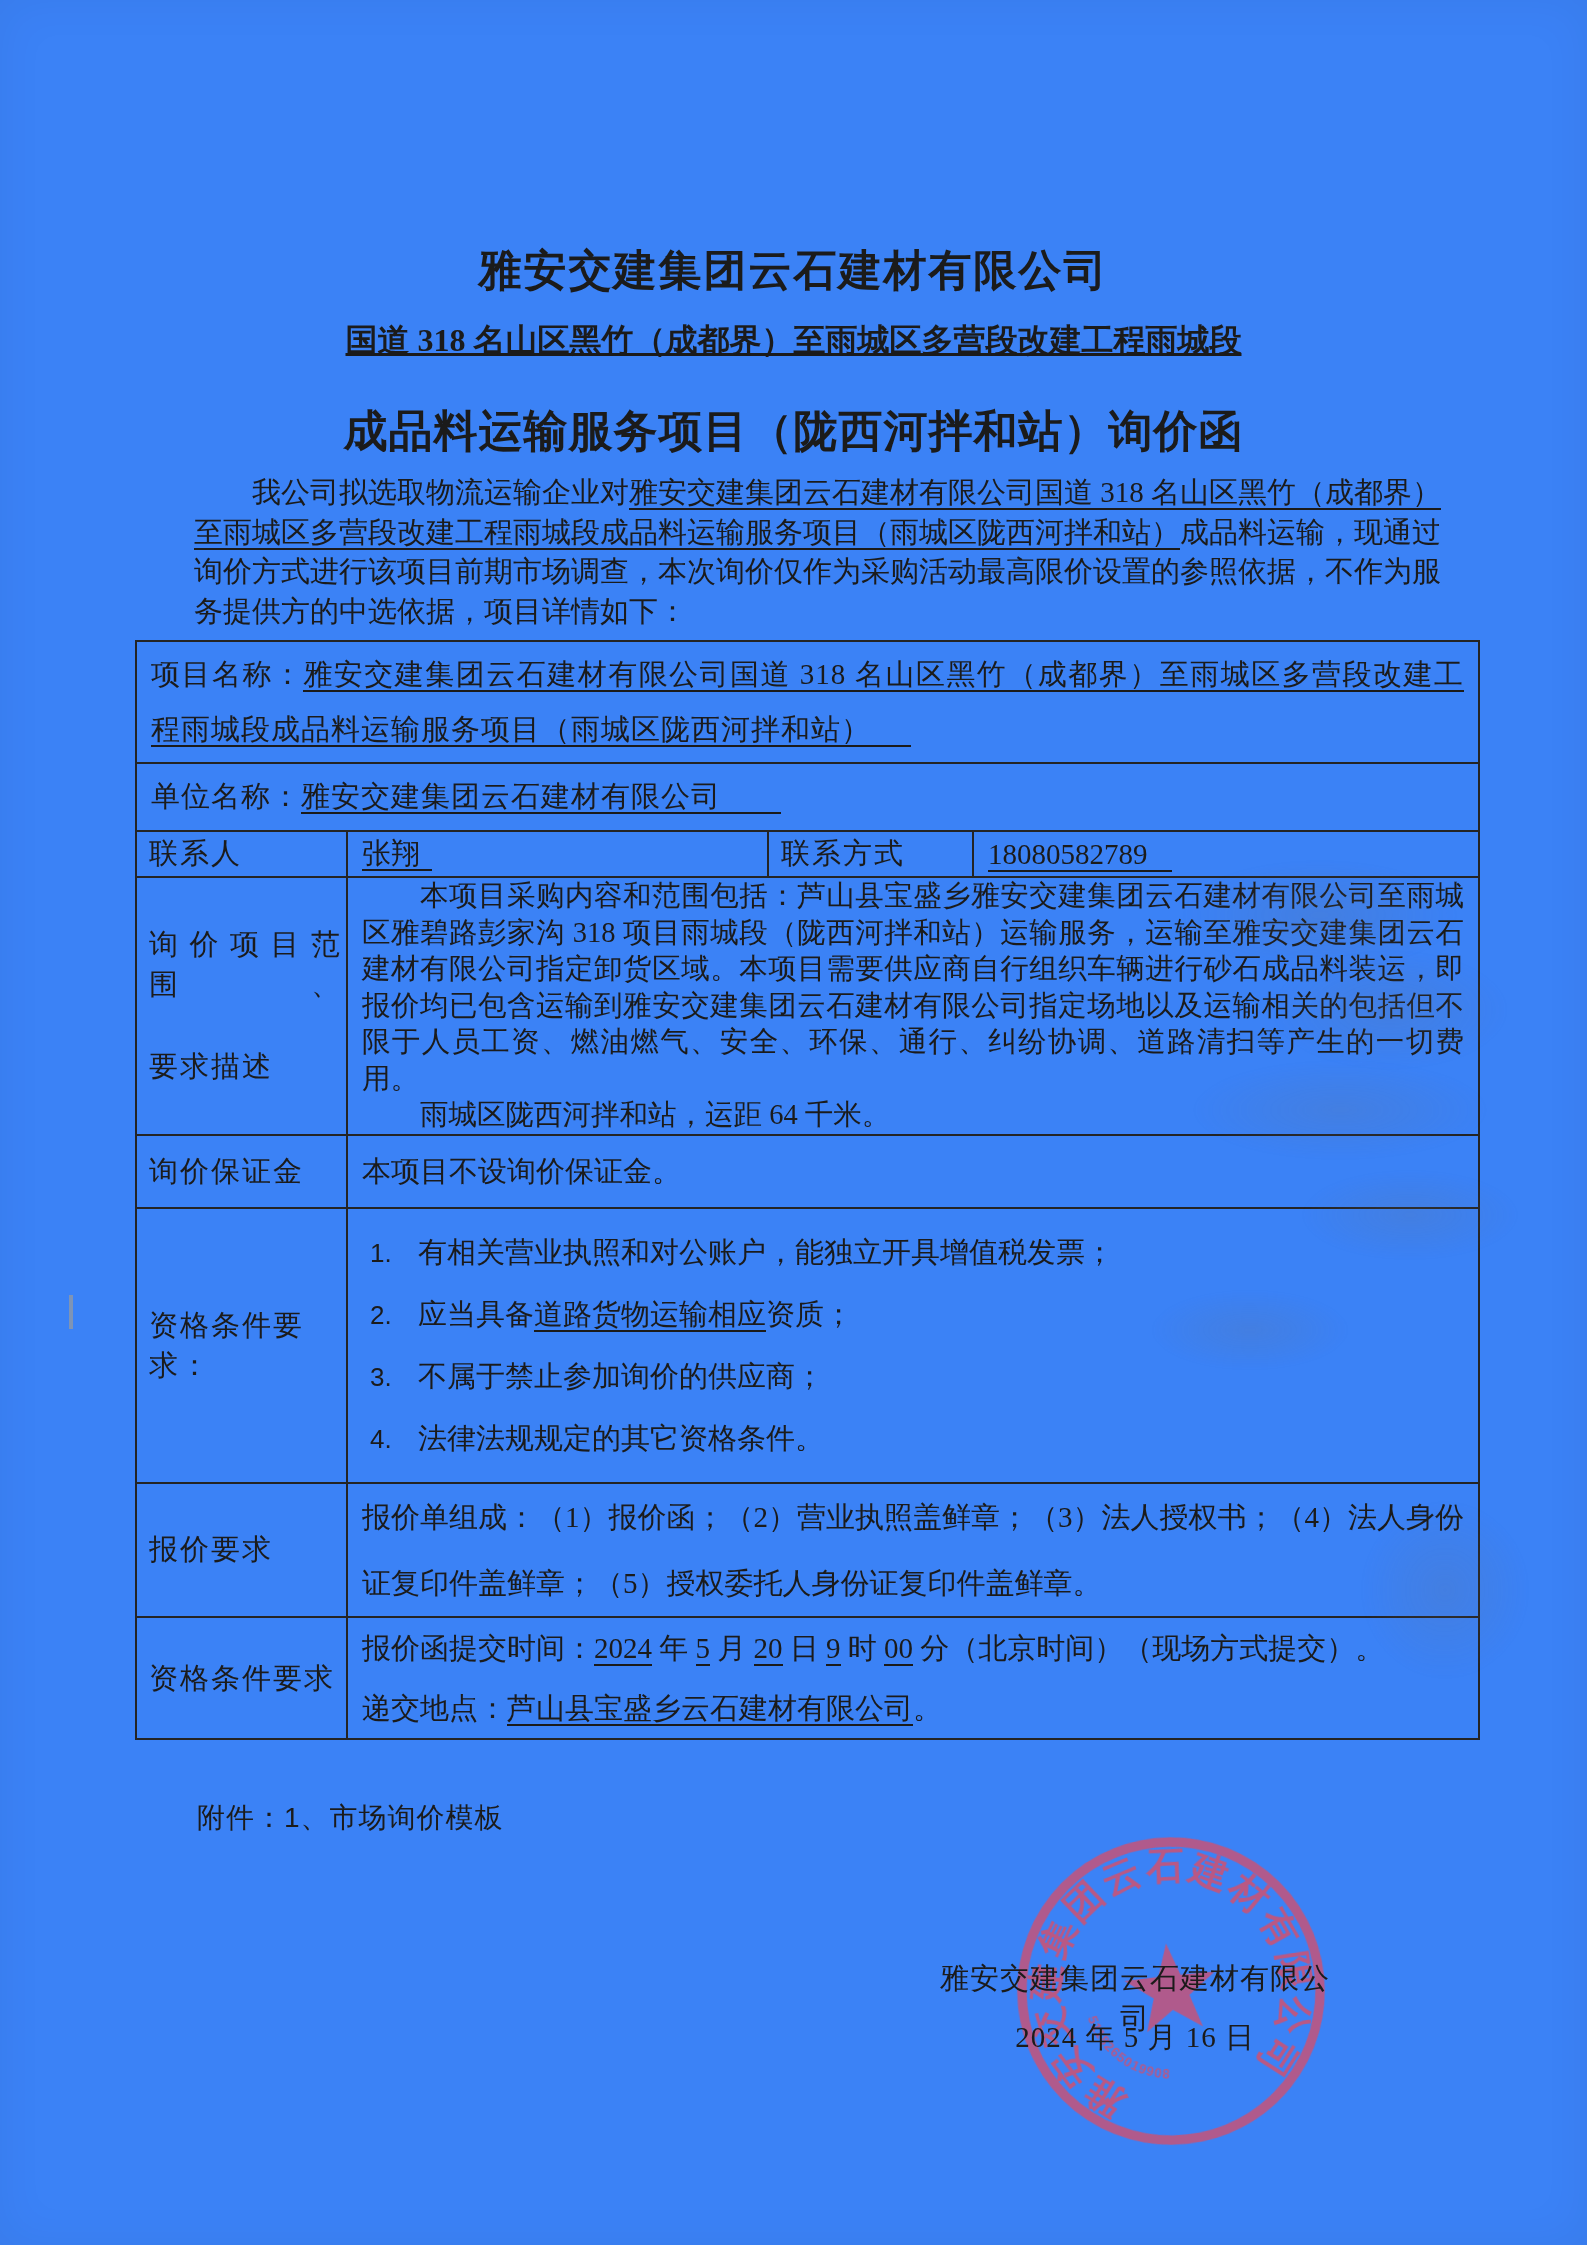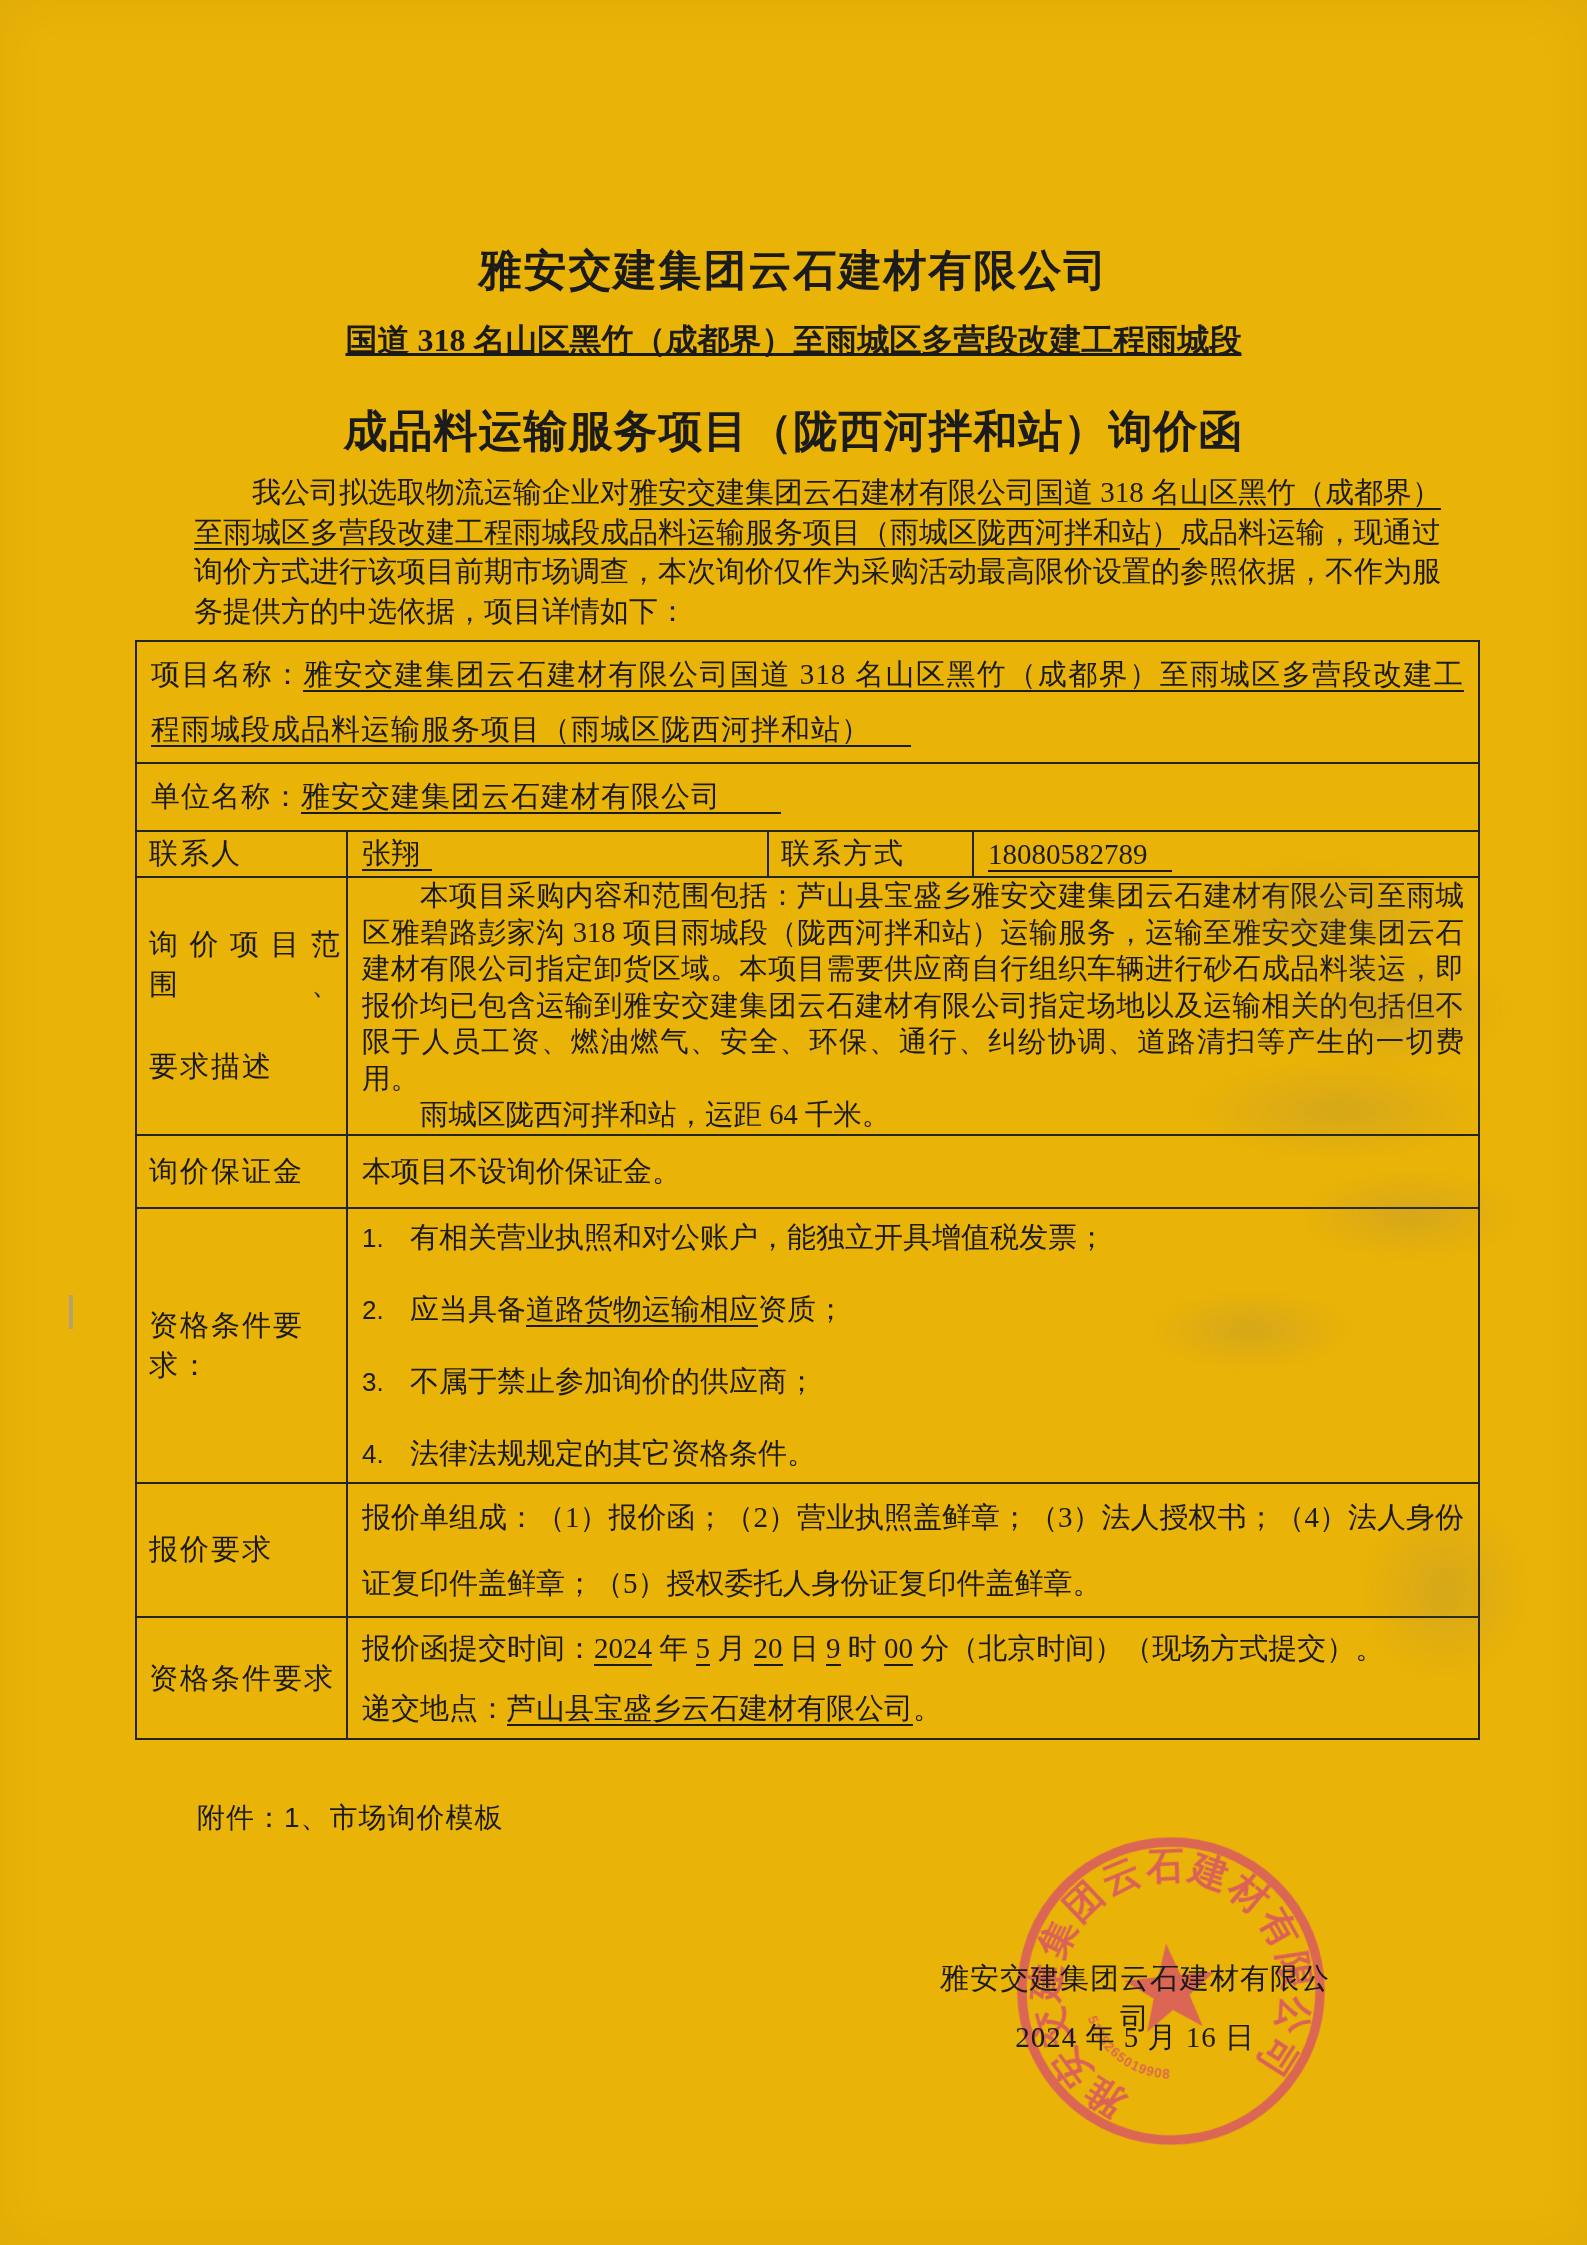--- a/index.html
+++ b/index.html
@@ -1,20 +1,20 @@
 <!DOCTYPE html>
 <html><head>
 <meta charset="utf-8">
 <style>
   html,body{margin:0;padding:0;background:#9a9a9a;}
   .page{
     position:relative;
     width:1587px;height:2245px;
     margin:0 auto;
-    background:#eab308;
+    background:#3b82f6;
     font-family:"Liberation Serif","DejaVu Serif",serif;
     color:#1b1b1b;
     overflow:hidden;
     box-shadow:inset 0 0 50px rgba(0,0,0,0.05);
   }
   
   .title{position:absolute;left:0;width:100%;text-align:center;font-weight:bold;line-height:1.15;}
   .t1{top:246px;font-size:43px;letter-spacing:2px;}
   .t2{top:322px;font-size:32px;letter-spacing:0;text-decoration:underline;}
   .t3{top:407px;font-size:44px;letter-spacing:1px;}
@@ -41,21 +41,21 @@
     vertical-align:middle;
     overflow:hidden;
   }
   .doc .lab{padding:0 4px 0 12px;letter-spacing:2px;}
   .row1-cell{line-height:55px;text-align:justify;letter-spacing:1px;padding-top:2px;}
   .row2-cell{letter-spacing:1px;}
   .scope-lab-l1{text-align:justify;text-align-last:justify;margin:0 0 42px 0;}
   .scope-lab-l2{margin:0;}
   .scope-text p{margin:0;text-indent:58px;line-height:36.5px;text-align:justify;font-size:28.5px;}
   .q-items{padding:6px 0;}
-  .qi{line-height:44px;margin:0 0 27px 0;}
+  .qi{line-height:34px;margin:0 0 27px 8px;}
   .qi:last-child{margin-bottom:0;}
   .qi .num{font-family:"Liberation Sans","DejaVu Sans",sans-serif;font-size:26px;display:inline-block;width:48px;}
   .quote-cell{line-height:66px;text-align:justify;}
   .sub-lab{text-align:justify;line-height:54px;}
   .sub-line{line-height:60px;}
   
   .foot-line{
     position:absolute;left:197px;
     font-family:"Liberation Sans","DejaVu Sans",sans-serif;
     font-size:28px;letter-spacing:1px;z-index:3;

